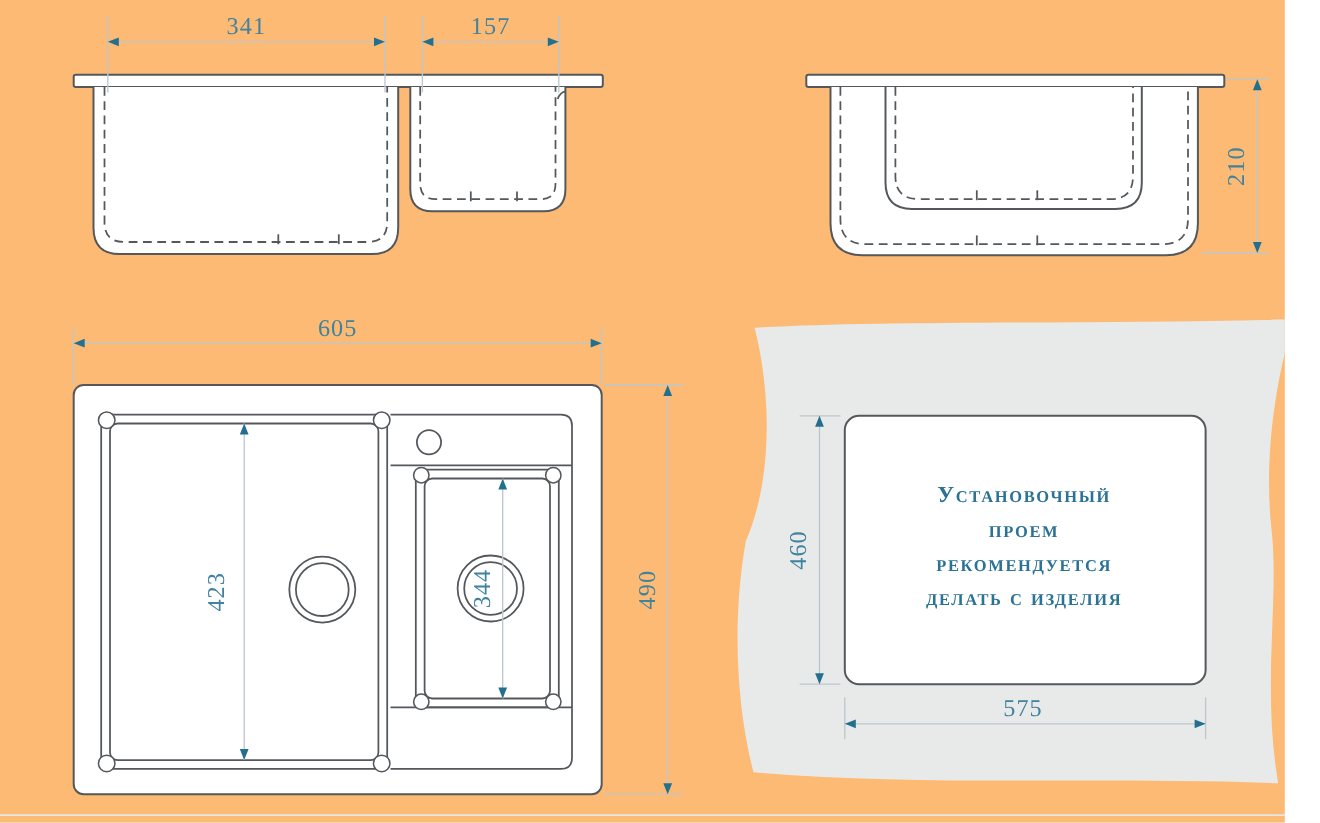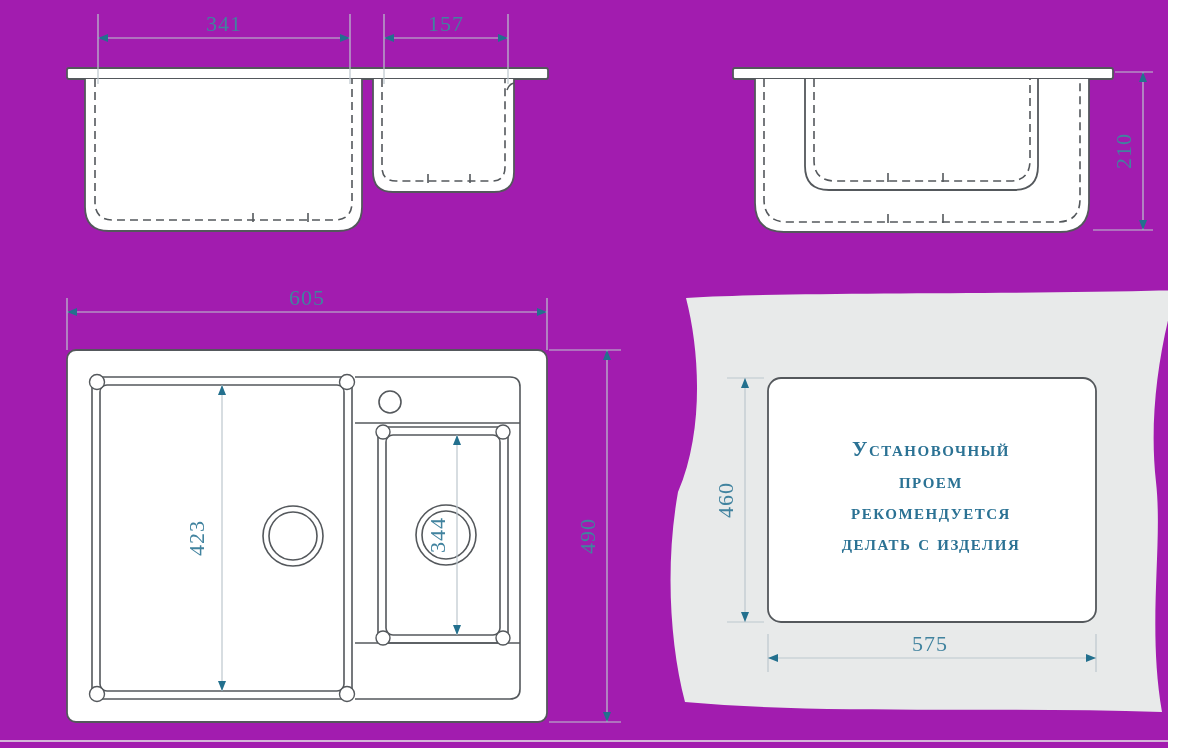--- a/index.html
+++ b/index.html
@@ -1,16 +1,16 @@
 <!DOCTYPE html>
 <html><head>
 <meta charset="utf-8">
 <style>
   html,body{margin:0;padding:0;background:#ffffff;}
-  .canvas{position:relative;width:1168px;height:748px;background:#a21caf;overflow:hidden;
+  .canvas{position:relative;width:1168px;height:748px;background:#fdba74;overflow:hidden;
           font-family:"Liberation Serif", serif;text-decoration:underline;}
   svg{display:block;}
   .outline{fill:#ffffff;stroke:#54585c;stroke-width:1.8;stroke-linejoin:round;}
   .outline2{fill:none;stroke:#54585c;stroke-width:1.6;stroke-linejoin:round;}
   .dashed{fill:none;stroke:#54585c;stroke-width:1.6;stroke-dasharray:8 5;stroke-linejoin:round;}
   .tick{stroke:#54585c;stroke-width:1.6;}
   .ext{stroke:#bcc7cd;stroke-width:1.2;fill:none;}
   .dimline{stroke:#bcc7cd;stroke-width:1.2;fill:none;}
   .arrow{fill:#23708e;stroke:none;}
   .dimtext{font-family:"Liberation Serif", serif;font-size:22px;fill:#41839f;

